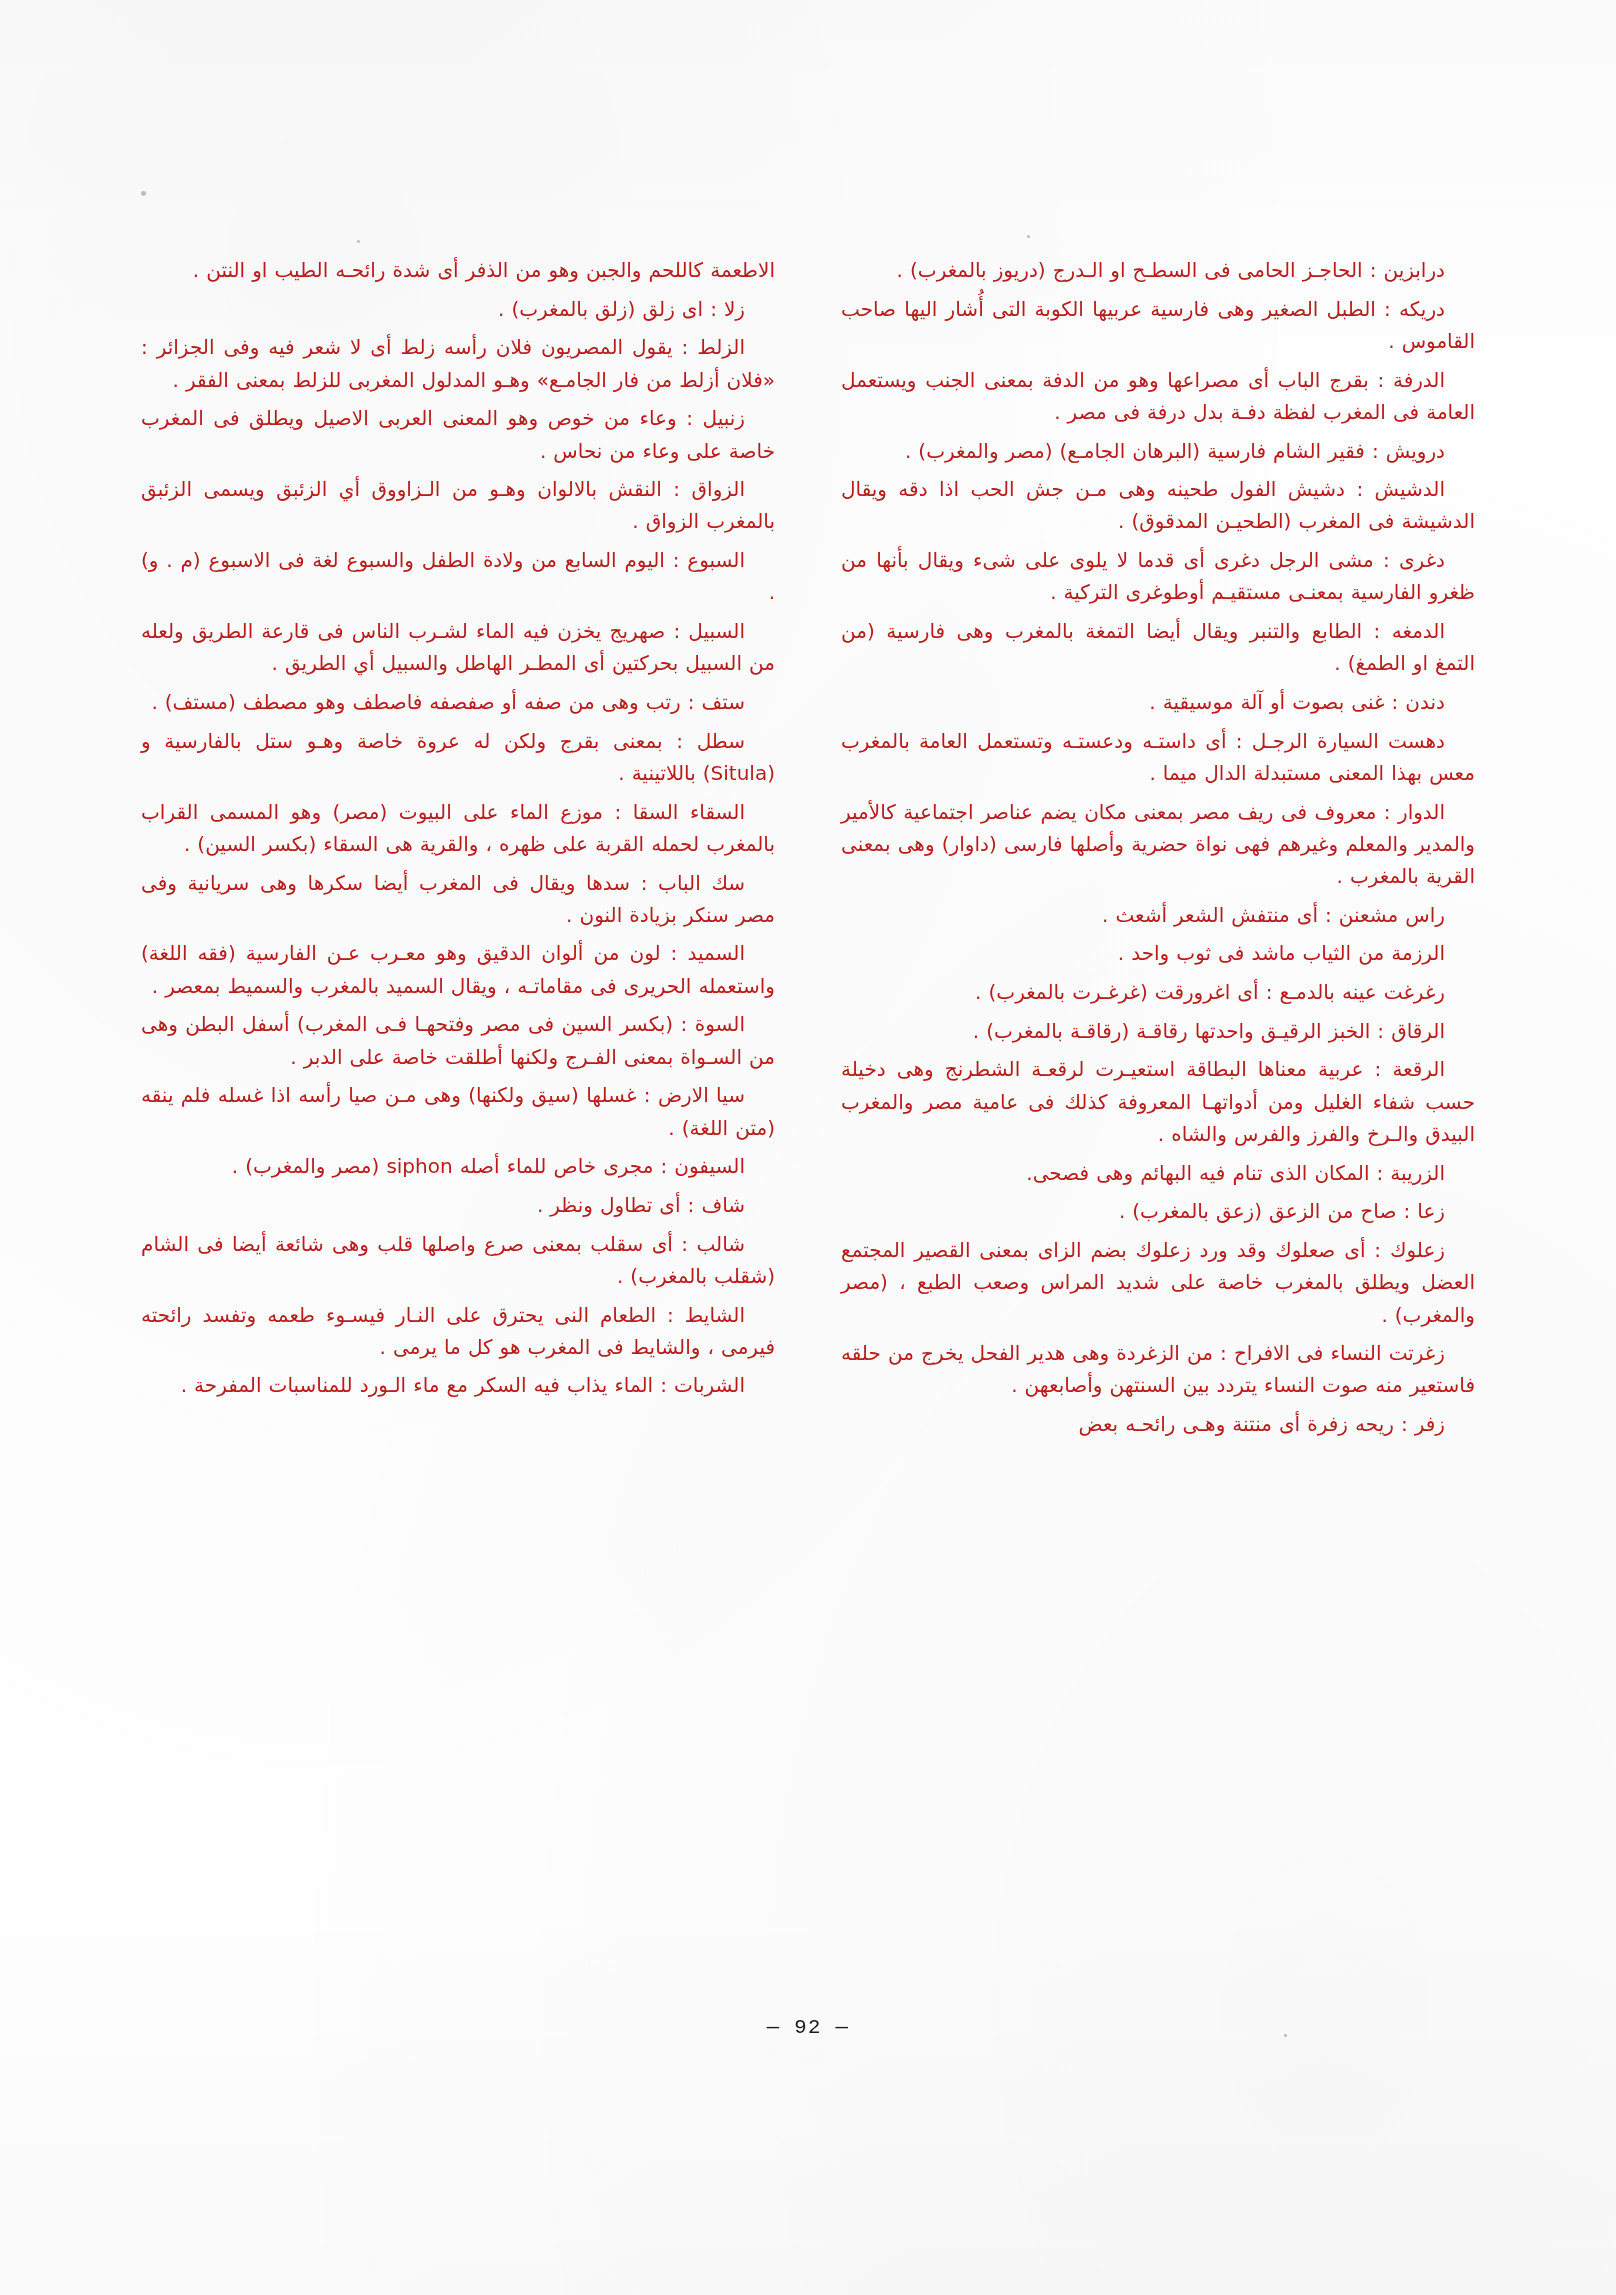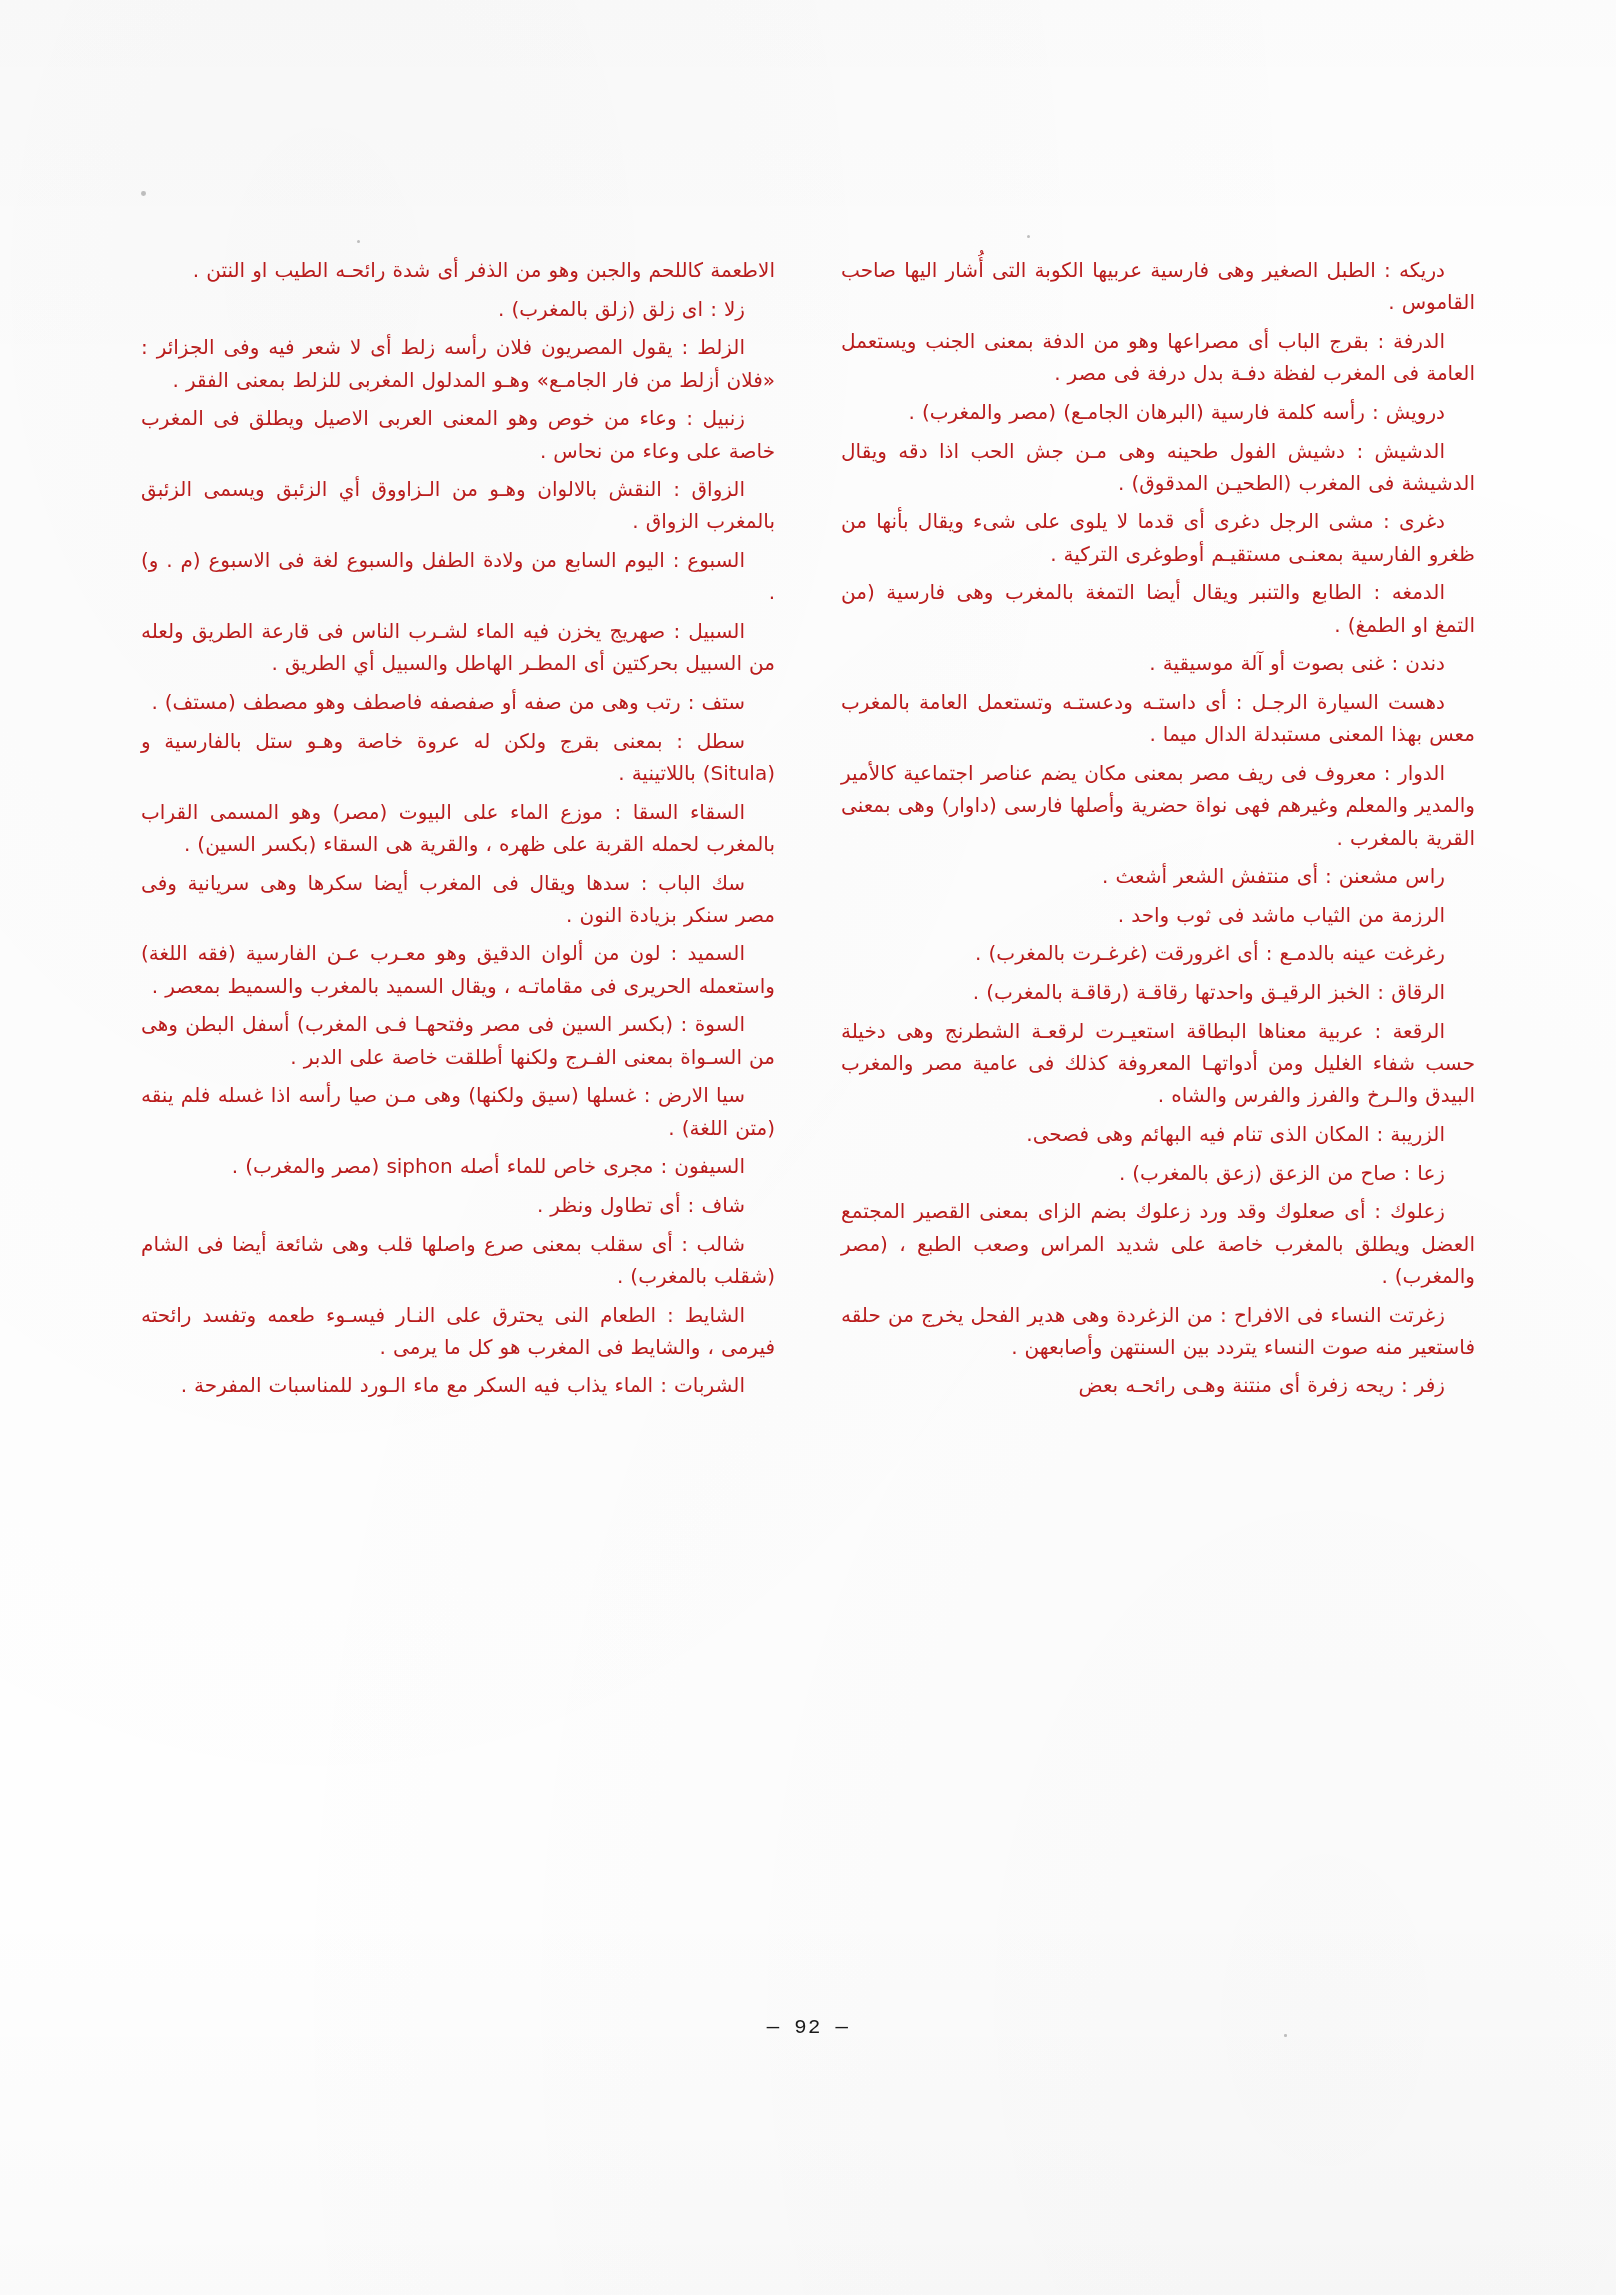--- a/index.html
+++ b/index.html
@@ -89,23 +89,24 @@
 
   <div class="speck" style="left:141px;top:191px;width:4.8px;height:4.8px;"></div>
   <div class="speck" style="left:357px;top:240px;width:3.4px;height:3.4px;"></div>
   <div class="speck" style="left:1027px;top:235px;width:3.4px;height:3.4px;"></div>
   <div class="speck" style="left:1284px;top:2034px;width:2.7px;height:2.7px;"></div>
 
   <div class="text-block">
     <div class="columns">
 
       <div class="col col-right">
+        <p class="entry">درابزين : الحاجـز الحامى فى السطـح او الـدرج (دريوز بالمغرب) .</p>
         <p class="entry">دريكه : الطبل الصغير وهى فارسية عربيها الكوبة التى أُشار اليها صاحب القاموس .</p>
         <p class="entry">الدرفة : بقرج الباب أى مصراعها وهو من الدفة بمعنى الجنب ويستعمل العامة فى المغرب لفظة دفـة بدل درفة فى مصر .</p>
-        <p class="entry">درويش : رأسه كلمة فارسية (البرهان الجامـع) (مصر والمغرب) .</p>
+        <p class="entry">درويش : فقير الشام فارسية (البرهان الجامـع) (مصر والمغرب) .</p>
         <p class="entry">الدشيش : دشيش الفول طحينه وهى مـن جش الحب اذا دقه ويقال الدشيشة فى المغرب (الطحيـن المدقوق) .</p>
         <p class="entry">دغرى : مشى الرجل دغرى أى قدما لا يلوى على شىء ويقال بأنها من ظغرو الفارسية بمعنـى مستقيـم أوطوغرى التركية .</p>
         <p class="entry">الدمغه : الطابع والتنبر ويقال أيضا التمغة بالمغرب وهى فارسية (من التمغ او الطمغ) .</p>
         <p class="entry">دندن : غنى بصوت أو آلة موسيقية .</p>
         <p class="entry">دهست السيارة الرجـل : أى داستـه ودعستـه وتستعمل العامة بالمغرب معس بهذا المعنى مستبدلة الدال ميما .</p>
         <p class="entry">الدوار : معروف فى ريف مصر بمعنى مكان يضم عناصر اجتماعية كالأمير والمدير والمعلم وغيرهم فهى نواة حضرية وأصلها فارسى (داوار) وهى بمعنى القرية بالمغرب .</p>
         <p class="entry">راس مشعنن : أى منتفش الشعر أشعث .</p>
         <p class="entry">الرزمة من الثياب ماشد فى ثوب واحد .</p>
         <p class="entry">رغرغت عينه بالدمـع : أى اغرورقت (غرغـرت بالمغرب) .</p>
         <p class="entry">الرقاق : الخبز الرقيـق واحدتها رقاقـة (رقاقـة بالمغرب) .</p>

